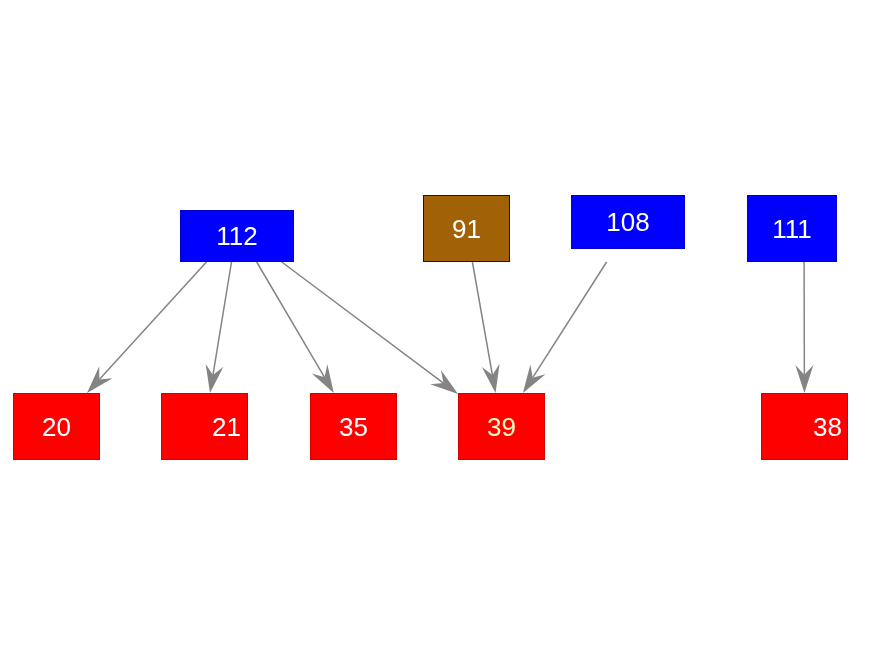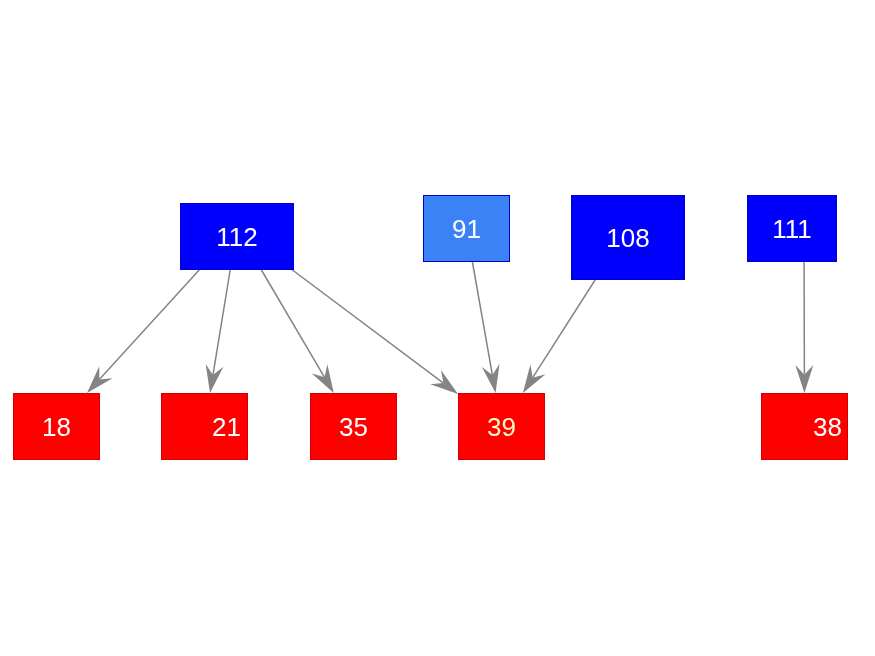--- a/index.html
+++ b/index.html
@@ -53,34 +53,34 @@
       <line x1="281.75126262626264" y1="262" x2="443.4300907518162" y2="383.02989780287186" stroke="#848484" stroke-width="1.5"></line>
       <polygon points="458,393.9366729678639 430.1912947563695,384.3619190455494 443.4300907518162,383.02989780287186 440.97821524921875,369.9521186902028" fill="#848484"></polygon>
       <line x1="472.42171717171715" y1="262" x2="492.41022622350647" y2="375.077851207265" stroke="#848484" stroke-width="1.5"></line>
       <polygon points="495.57828282828285,393 481.84174853881285,366.99408479375865 492.41022622350647,375.077851207265 499.56695064151785,363.86084199782596" fill="#848484"></polygon>
       <line x1="606.5972222222222" y1="262" x2="532.7014626210379" y2="377.66292807141906" stroke="#848484" stroke-width="1.5"></line>
       <polygon points="522.9027777777778,393 530.3934111983302,364.5590012313403 532.7014626210379,377.66292807141906 545.5619438749487,374.2500082191799" fill="#848484"></polygon>
       <line x1="804.084595959596" y1="262" x2="804.3694445909837" y2="374.80005802951536" stroke="#848484" stroke-width="1.5"></line>
       <polygon points="804.415404040404,393 795.344725891056,365.0228164764403 804.3694445909837,374.80005802951536 813.3446684992277,364.9773620759146" fill="#848484"></polygon>
     </svg>
   <div id="node-layer">
-      <div class="node" style="left: 180px; top: 203px; width: 114px; height: 67px; background: rgb(0, 0, 255); border-color: rgb(0, 0, 200);">
+      <div class="node" style="left: 180px; top: 210px; width: 114px; height: 52px; background: rgb(0, 0, 255); border-color: rgb(0, 0, 200);">
     <span class="node-label" style="color: rgb(255, 255, 255);">112</span>
   </div>
-      <div class="node" style="left: 423px; top: 195px; width: 87px; height: 67px; background: #3b82f6; border-color: rgb(0, 0, 200);">
+      <div class="node" style="left: 423px; top: 195px; width: 87px; height: 67px; background: #a16207; border-color: rgb(0, 0, 200);">
     <span class="node-label" style="color: rgb(255, 255, 255);">91</span>
   </div>
-      <div class="node" style="left: 571px; top: 195px; width: 114px; height: 85px; background: rgb(0, 0, 255); border-color: rgb(0, 0, 200);">
+      <div class="node" style="left: 571px; top: 195px; width: 114px; height: 54px; background: rgb(0, 0, 255); border-color: rgb(0, 0, 200);">
     <span class="node-label" style="color: rgb(255, 255, 255);">108</span>
   </div>
       <div class="node" style="left: 747px; top: 195px; width: 90px; height: 67px; background: rgb(0, 0, 255); border-color: rgb(0, 0, 200);">
     <span class="node-label" style="color: rgb(255, 255, 255);">111</span>
   </div>
       <div class="node" style="left: 13px; top: 393px; width: 87px; height: 67px; background: rgb(255, 0, 0); border-color: rgb(212, 0, 0);">
-    <span class="node-label" style="color: rgb(255, 255, 255);">18</span>
+    <span class="node-label" style="color: rgb(255, 255, 255);">20</span>
   </div>
       <div class="node" style="left: 161px; top: 393px; width: 87px; height: 67px; background: rgb(255, 0, 0); border-color: rgb(212, 0, 0); padding-left: 44px;">
     <span class="node-label" style="color: rgb(255, 255, 255);">21</span>
   </div>
       <div class="node" style="left: 310px; top: 393px; width: 87px; height: 67px; background: rgb(255, 0, 0); border-color: rgb(212, 0, 0);">
     <span class="node-label" style="color: #ffffff;">35</span>
   </div>
       <div class="node" style="left: 458px; top: 393px; width: 87px; height: 67px; background: rgb(255, 0, 0); border-color: rgb(212, 0, 0);">
     <span class="node-label" style="color: #fef9c3;">39</span>
   </div>

